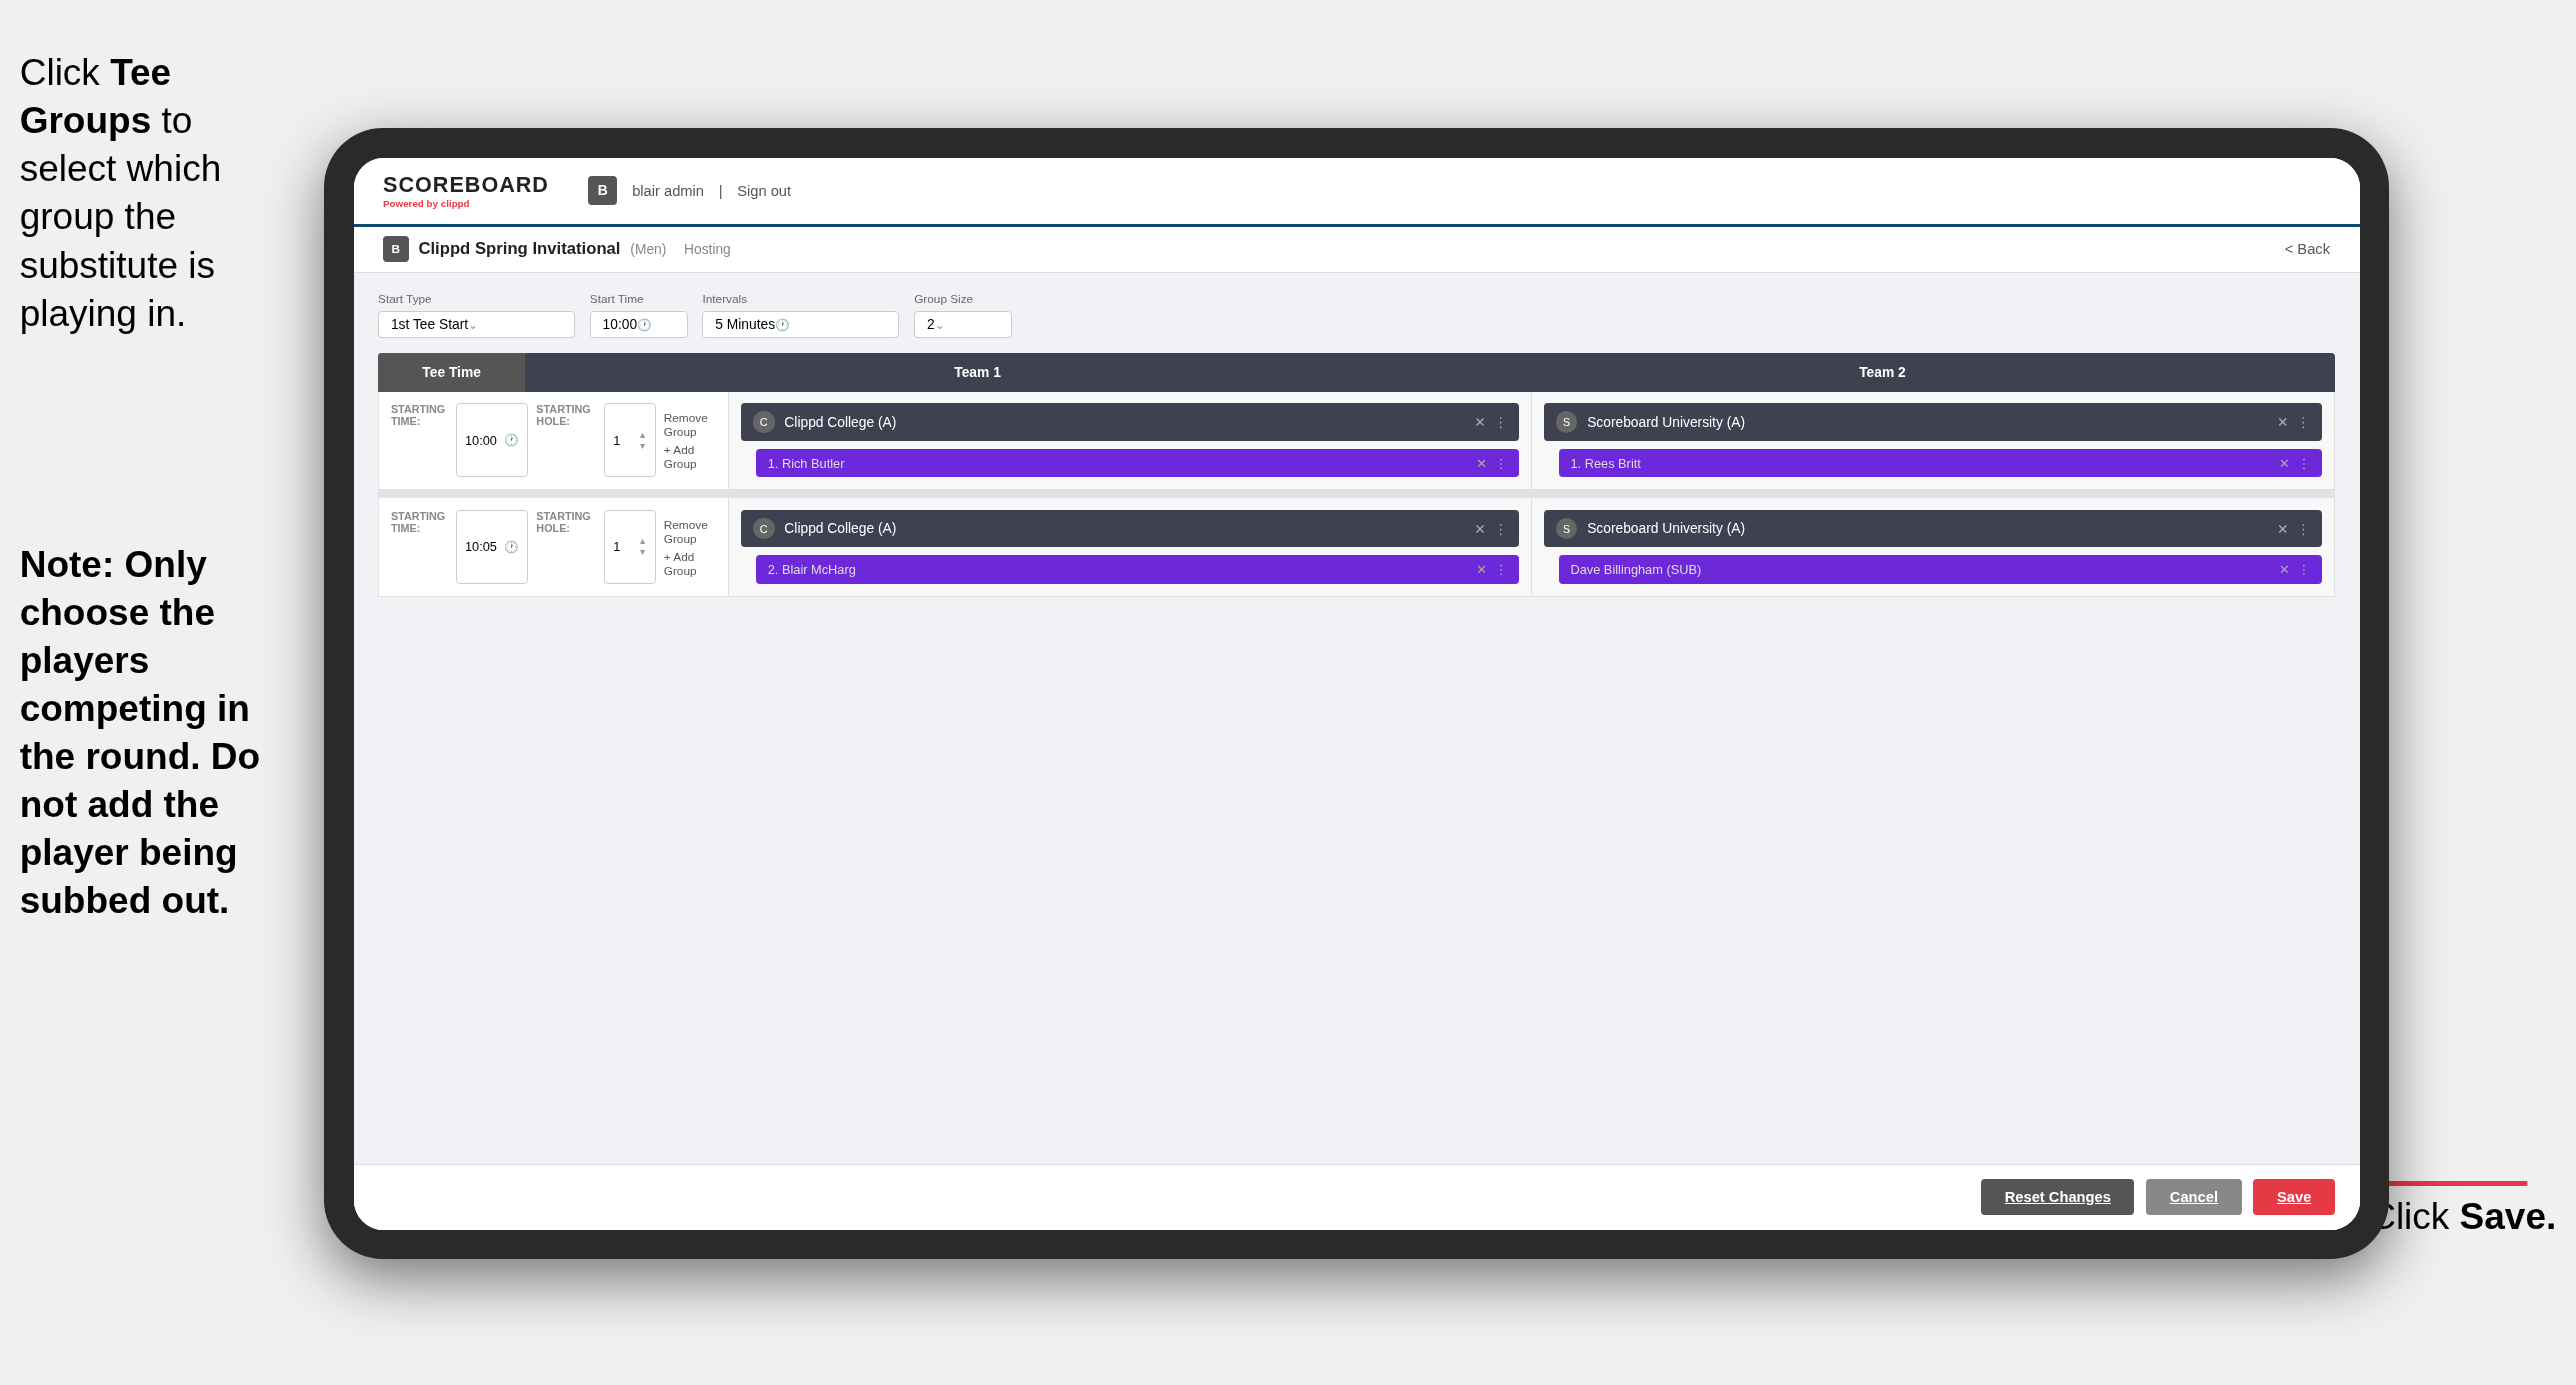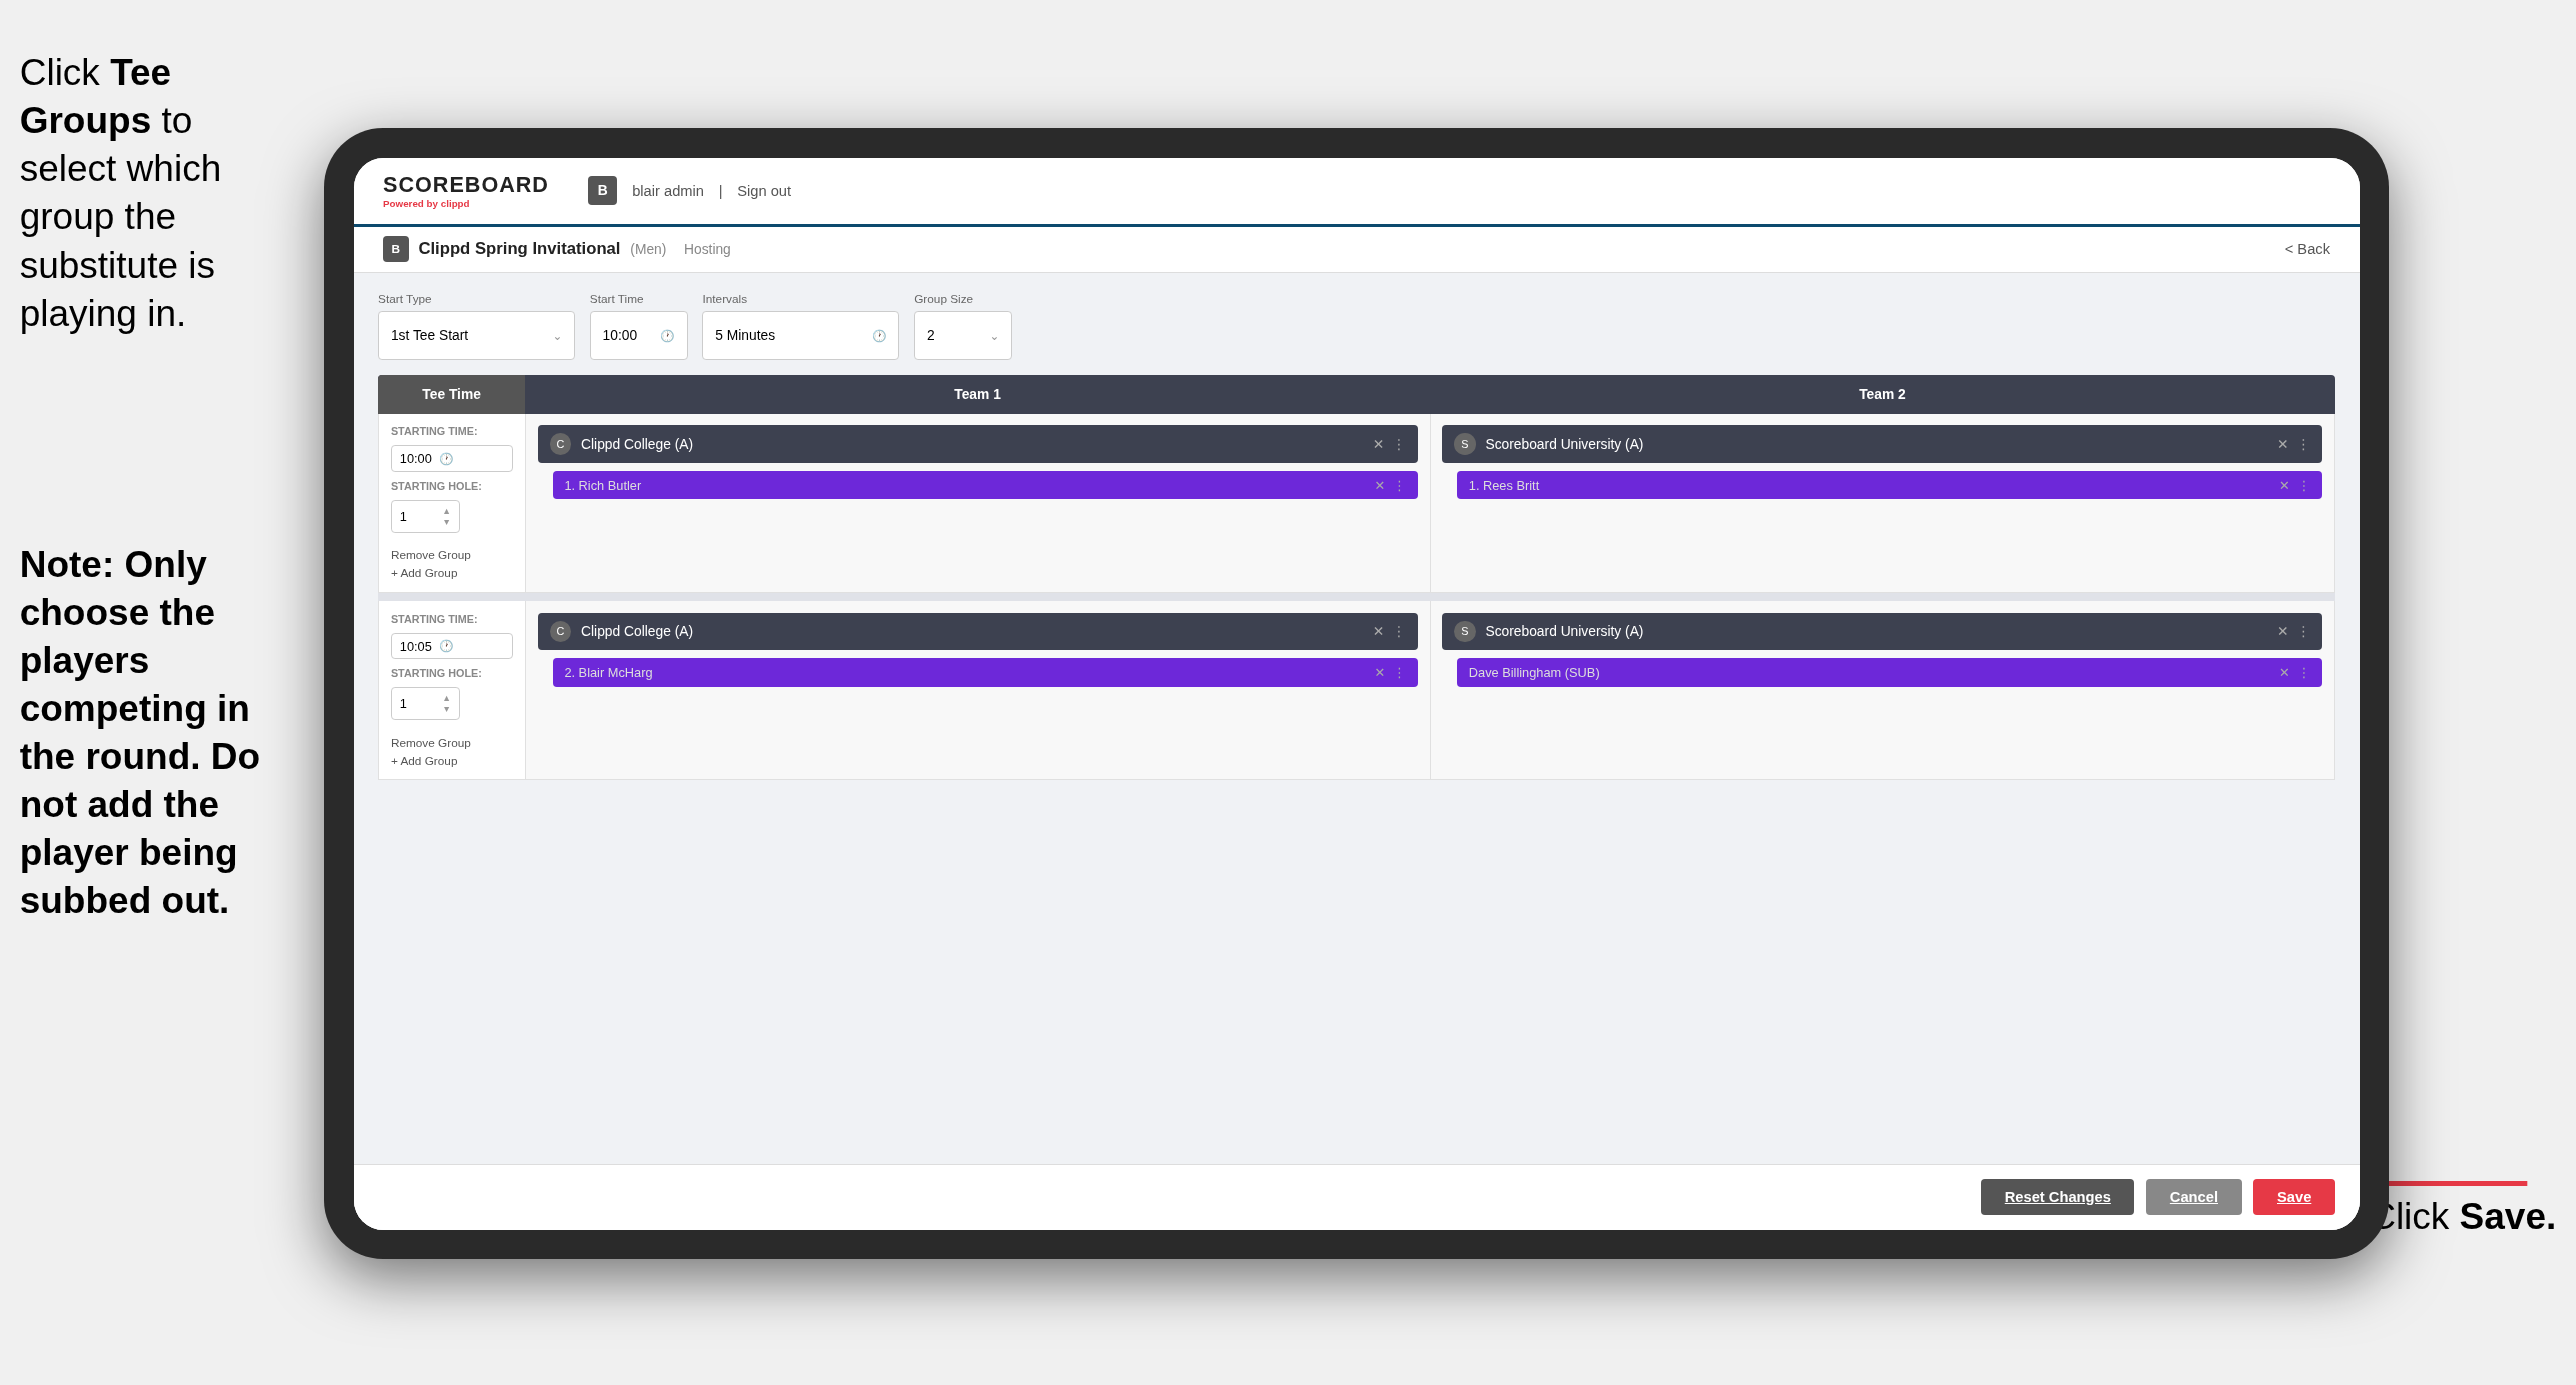--- a/index.html
+++ b/index.html
@@ -202,23 +202,23 @@
       font-weight: 500;
     }
     .setting-input {
       background: #fff;
       border: 1px solid #ccc;
       border-radius: 3.9px;
       padding: 7.9px 11.8px;
       font-size: 13.8px;
       display: flex;
       align-items: center;
-      justify-content: space-between;
+      justify-content: flex-start;
       min-width: 197px;
-      height: 49px;
+      height: 27px;
     }
     .setting-input.narrow { min-width: 98px; }
     .setting-input .arrow { color: #999; font-size: 11.8px; }
 
     
     .table-header {
       display: flex;
       background: #3d4150;
       color: #fff;
       flex-shrink: 0;
@@ -252,21 +252,21 @@
       border: 1px solid #e0e0e0;
       border-top: none;
     }
 
     .tee-time-col {
       flex: 0 0 147px;
       border-right: 1px solid #e0e0e0;
       padding: 11.8px;
       background: #fff;
       display: flex;
-      flex-direction: column;
+      flex-direction: row;
       gap: 7.9px;
     }
 
     .time-label { font-size: 10.8px; color: #888; font-weight: 600; }
     .time-input {
       display: flex;
       align-items: center;
       border: 1px solid #ccc;
       border-radius: 3.9px;
       padding: 4.9px 7.9px;

